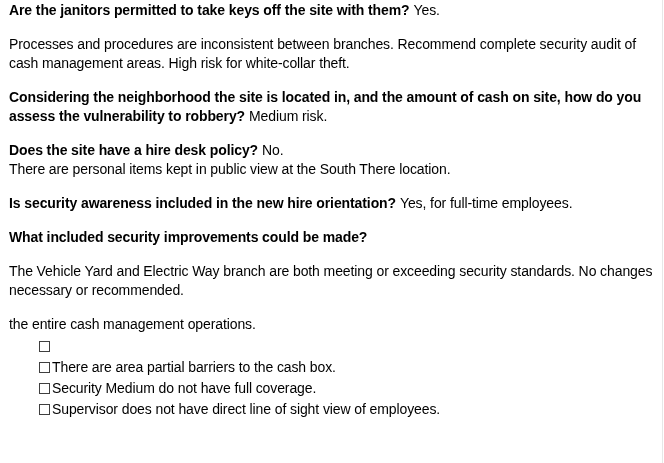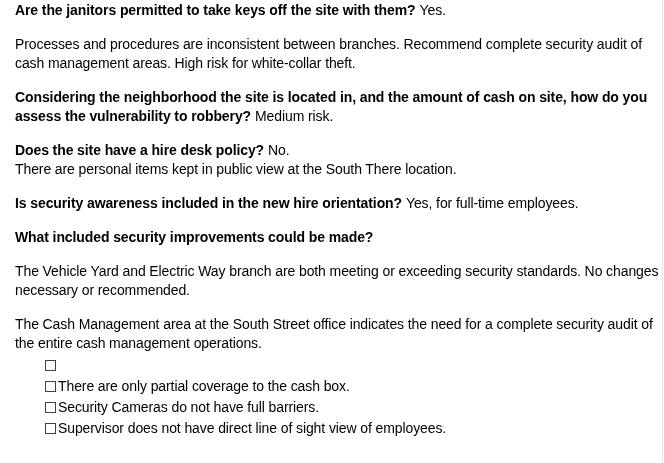--- a/index.html
+++ b/index.html
@@ -12,21 +12,21 @@
     font-size: 14px;
     line-height: 19px;
     color: #000000;
     letter-spacing: -0.1px;
     position: relative;
   }
   .page {
     padding: 1px 0 0 7px;
     width: 655px;
   }
-  .block { margin: 0 0 15px 8px; }
+  .block { margin: 0 0 15px 2px; }
   .block:last-child { margin-bottom: 0; }
   .line { white-space: nowrap; overflow: hidden; }
   .q { font-weight: bold; }
   .a { margin-left: 4px; }
   .checklist { margin-top: 2px; }
   .check-item {
     padding-left: 30px;
     line-height: 21px;
     white-space: nowrap;
     overflow: hidden;
@@ -80,26 +80,25 @@
   <div class="block">
     <div class="line"><span class="q">What included security improvements could be made?</span></div>
   </div>
 
   <div class="block">
     <div class="line">The Vehicle Yard and Electric Way branch are both meeting or exceeding security standards. No changes</div>
     <div class="line">necessary or recommended.</div>
   </div>
 
   <div class="block">
-    <div class="line">The Cash Management area at the South Street office indicates the need for a complete security audit of</div>
     <div class="line">the entire cash management operations.</div>
 
     <div class="checklist">
       <div class="check-item"><span class="checkbox"></span></div>
-      <div class="check-item"><span class="checkbox"></span><span>There are only partial coverage to the cash box.</span></div>
-      <div class="check-item"><span class="checkbox"></span><span>Security Cameras do not have full barriers.</span></div>
+      <div class="check-item"><span class="checkbox"></span><span>There are area partial barriers to the cash box.</span></div>
+      <div class="check-item"><span class="checkbox"></span><span>Security Medium do not have full coverage.</span></div>
       <div class="check-item"><span class="checkbox"></span><span>Supervisor does not have direct line of sight view of employees.</span></div>
     </div>
   </div>
 
 </div>
 
 <div class="page-edge"></div>
 
 </body></html>

